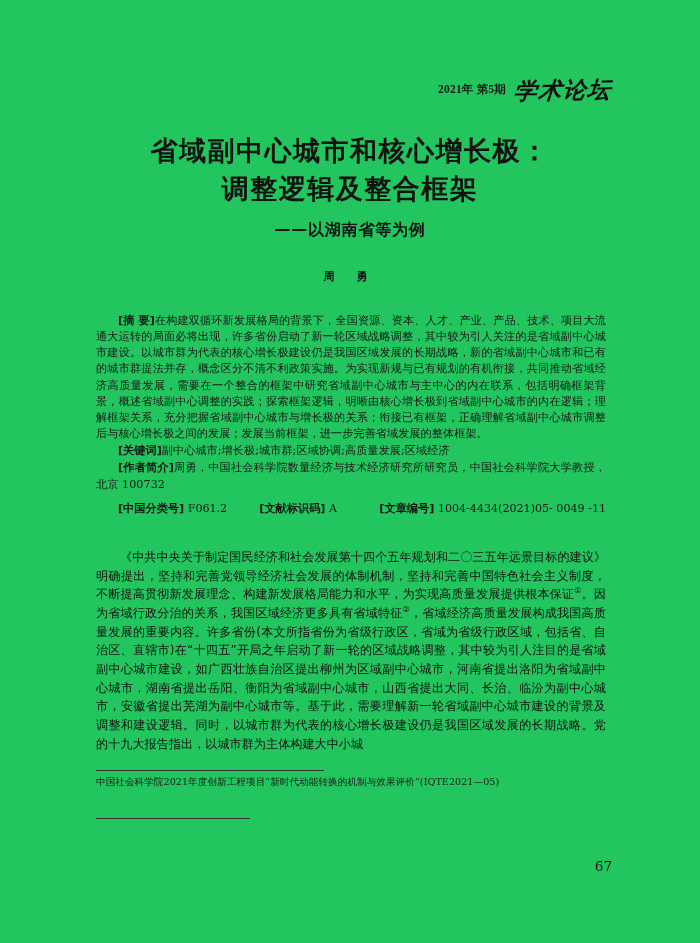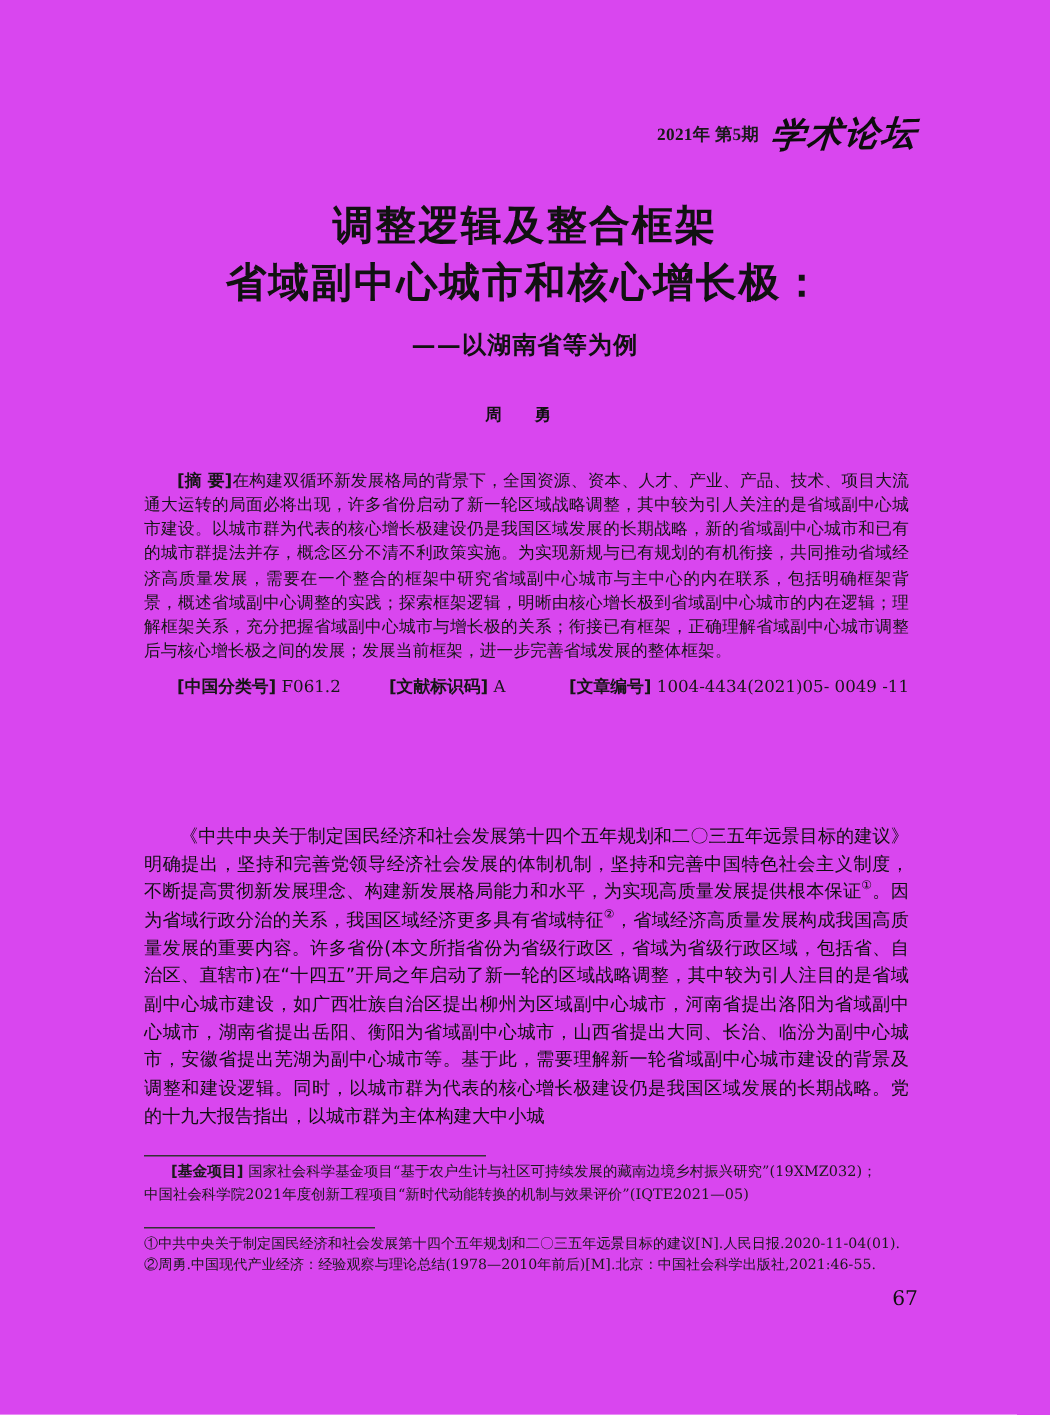--- a/index.html
+++ b/index.html
@@ -14,21 +14,21 @@
     color: #111;
     position: relative;
     overflow: hidden;
   }
   .page {
     position: relative;
     width: 700px;
     height: 943px;
     box-sizing: border-box;
     padding: 0;
-    background: #d946ef;
+    background: #22c55e;
   }
 
   
   .masthead {
     position: absolute;
     top: 78px;
     right: 88px;
     display: flex;
     align-items: flex-end;
     gap: 8px;
@@ -218,55 +218,52 @@
 <body>
 
 <div class="page">
 
   <div class="masthead">
     <div class="issue-line">2021年 第5期</div>
     <div class="journal-logo">学术论坛</div>
   </div>
 
   <div class="title-block">
+    <div class="title-line">省域副中心城市和核心增长极：</div>
     <div class="title-line">调整逻辑及整合框架</div>
-    <div class="title-line">省域副中心城市和核心增长极：</div>
     <div class="subtitle-line">——以湖南省等为例</div>
     <div class="author">周  勇</div>
   </div>
 
   <div class="frontmatter">
 
     <p class="fm-para indent"><span class="fm-label">[摘  要]</span><span>在构建双循环新发展格局的背景下，全国资源、资本、人才、产业、产品、技术、项目大流通大运转的局面必将出现，许多省份启动了新一轮区域战略调整，其中较为引人关注的是省域副中心城市建设。以城市群为代表的核心增长极建设仍是我国区域发展的长期战略，新的省域副中心城市和已有的城市群提法并存，概念区分不清不利政策实施。为实现新规与已有规划的有机衔接，共同推动省域经济高质量发展，需要在一个整合的框架中研究省域副中心城市与主中心的内在联系，包括明确框架背景，概述省域副中心调整的实践；探索框架逻辑，明晰由核心增长极到省域副中心城市的内在逻辑；理解框架关系，充分把握省域副中心城市与增长极的关系；衔接已有框架，正确理解省域副中心城市调整后与核心增长极之间的发展；发展当前框架，进一步完善省域发展的整体框架。</span></p>
 
-
+    <p class="fm-para indent"><span class="fm-label">[关键词]</span><span>副中心城市;增长极;城市群;区域协调;高质量发展;区域经济</span></p>
+
+    <p class="fm-para indent"><span class="fm-label">[作者简介]</span><span>周勇，中国社会科学院数量经济与技术经济研究所研究员，中国社会科学院大学教授，北京   100732</span></p>
 
     <div class="cls-row fm-row">
       <span class="cls-item"><span class="fm-label">[中国分类号]</span>
         <span>F061.2</span></span>
       <span class="cls-gap-a"></span>
       <span class="cls-item"><span class="fm-label">[文献标识码]</span>
         <span>A</span></span>
       <span class="cls-gap-b"></span>
       <span class="cls-item"><span class="fm-label">[文章编号]</span>
         <span>1004-4434(2021)05- 0049 -11</span></span>
     </div>
   </div>
 
   <div class="body-text">
     <p class="body-para"><span>《中共中央关于制定国民经济和社会发展第十四个五年规划和二〇三五年远景目标的建议》明确提出，坚持和完善党领导经济社会发展的体制机制，坚持和完善中国特色社会主义制度，不断提高贯彻新发展理念、构建新发展格局能力和水平，为实现高质量发展提供根本保证</span><sup class="fn">①</sup><span>。因为省域行政分治的关系，我国区域经济更多具有省域特征</span><sup class="fn">②</sup><span>，省域经济高质量发展构成我国高质量发展的重要内容。许多省份(本文所指省份为省级行政区，省域为省级行政区域，包括省、自治区、直辖市)在“十四五”开局之年启动了新一轮的区域战略调整，其中较为引人注目的是省域副中心城市建设，如广西壮族自治区提出柳州为区域副中心城市，河南省提出洛阳为省域副中心城市，湖南省提出岳阳、衡阳为省域副中心城市，山西省提出大同、长治、临汾为副中心城市，安徽省提出芜湖为副中心城市等。基于此，需要理解新一轮省域副中心城市建设的背景及调整和建设逻辑。同时，以城市群为代表的核心增长极建设仍是我国区域发展的长期战略。党的十九大报告指出，以城市群为主体构建大中小城</span></p>
   </div>
 
   <div class="fund-rule"></div>
   <div class="fund-block">
-    <p class="fund-line first"><span class="fund-label">[基金项目]</span> <span>国家社会科学基金项目“基于农户生计与社区可持续发展的藏南边境乡村振兴研究”(19XMZ032)；</span></p>
     <p class="fund-line">中国社会科学院2021年度创新工程项目“新时代动能转换的机制与效果评价”(IQTE2021—05)</p>
   </div>
 
   <div class="notes-rule"></div>
-  <div class="notes-block">
-    <p class="note-line">①中共中央关于制定国民经济和社会发展第十四个五年规划和二〇三五年远景目标的建议[N].人民日报.2020-11-04(01).</p>
-    <p class="note-line">②周勇.中国现代产业经济：经验观察与理论总结(1978—2010年前后)[M].北京：中国社会科学出版社,2021:46-55.</p>
-  </div>
 
   <div class="page-number">67</div>
 
 </div>
 
 </body></html>

